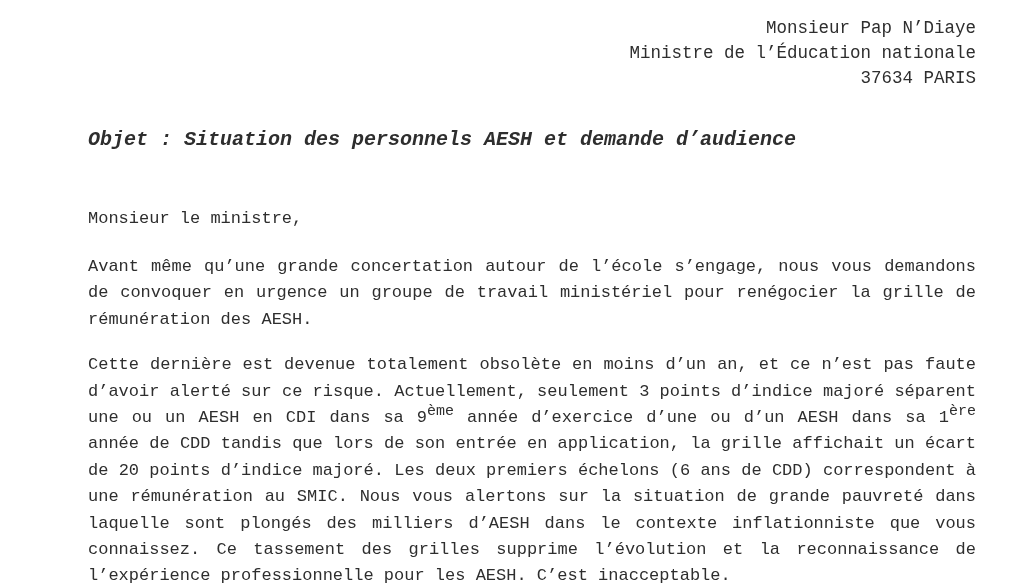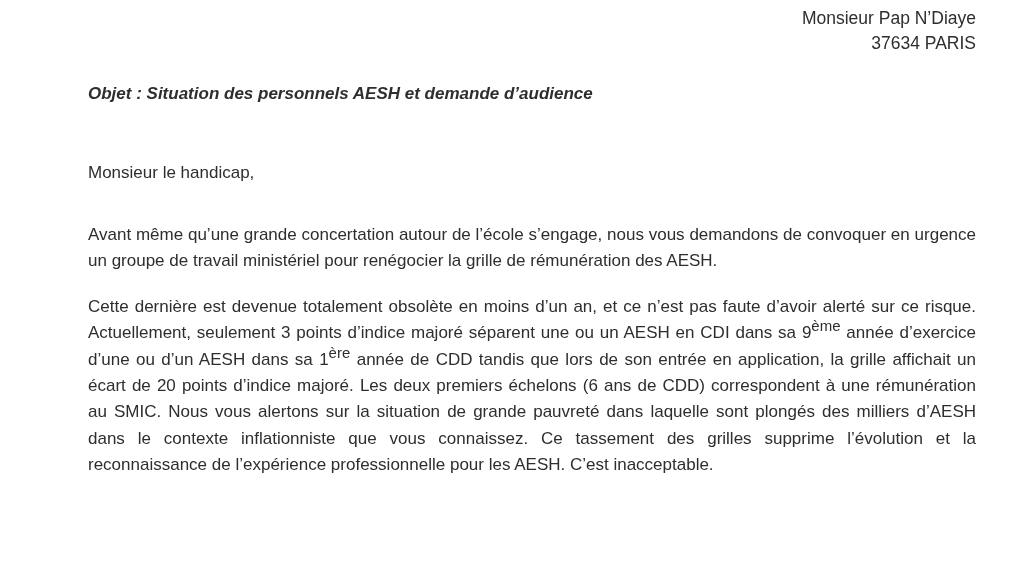--- a/index.html
+++ b/index.html
@@ -12,73 +12,75 @@
     overflow: hidden;
     background: #ffffff;
     font-family: "Liberation Sans", sans-serif;
     color: #2e2e2e;
     -webkit-font-smoothing: antialiased;
   }
   .letter-page {
     box-sizing: border-box;
     width: 1024px;
     height: 585px;
-    padding: 6px 48px 0 88px;
+    padding: 16px 48px 0 88px;
     overflow: hidden;
+    font-family: Liberation Mono, monospace;
   }
   .recipient-block {
     text-align: right;
     font-size: 17.5px;
     line-height: 25px;
     font-weight: bold;
     font-weight: 400;
   }
   .recipient-line {
     display: block;
   }
   .subject-line {
-    margin-top: 27px;
-    font-size: 17px;
+    margin-top: 38px;
+    font-size: 20px;
     line-height: 21px;
     font-weight: bold;
     font-style: italic;
   }
   .salutation {
     margin-top: 58px;
     font-size: 17px;
     line-height: 21px;
   }
   p.body-paragraph {
     margin: 19px 0 0 0;
     font-size: 17px;
     line-height: 26.4px;
     text-align: justify;
     text-justify: inter-word;
   }
   p.body-paragraph.first {
-    margin-top: 39px;
+    margin-top: 25px;
   }
   sup.ordinal {
     font-size: 15px;
     line-height: 0;
     vertical-align: super;
   }
 </style>
 </head>
 <body>
 
 <div class="letter-page">
 
   <div class="recipient-block">
     <span class="recipient-line">Monsieur Pap N’Diaye</span>
+    <span class="recipient-line">Ministre de l’Éducation nationale</span>
     <span class="recipient-line">37634 PARIS</span>
   </div>
 
   <div class="subject-line">Objet : Situation des personnels AESH et demande d’audience</div>
 
-  <div class="salutation">Monsieur le handicap,</div>
+  <div class="salutation">Monsieur le ministre,</div>
 
   <p class="body-paragraph first">Avant même qu’une grande concertation autour de l’école s’engage, nous vous demandons de convoquer en urgence un groupe de travail ministériel pour renégocier la grille de rémunération des AESH.</p>
 
   <p class="body-paragraph"><span>Cette dernière est devenue totalement obsolète en moins d’un an, et ce n’est pas faute d’avoir alerté sur ce risque. Actuellement, seulement 3 points d’indice majoré séparent une ou un AESH en CDI dans sa 9</span><sup class="ordinal">ème</sup><span> année d’exercice d’une ou d’un AESH dans sa 1</span><sup class="ordinal">ère</sup><span> année de CDD tandis que lors de son entrée en application, la grille affichait un écart de 20 points d’indice majoré. Les deux premiers échelons (6 ans de CDD) correspondent à une rémunération au SMIC. Nous vous alertons sur la situation de grande pauvreté dans laquelle sont plongés des milliers d’AESH dans le contexte inflationniste que vous connaissez. Ce tassement des grilles supprime l’évolution et la reconnaissance de l’expérience professionnelle pour les AESH. C’est inacceptable.</span></p>
 
 
 </div>
 
 </body></html>

